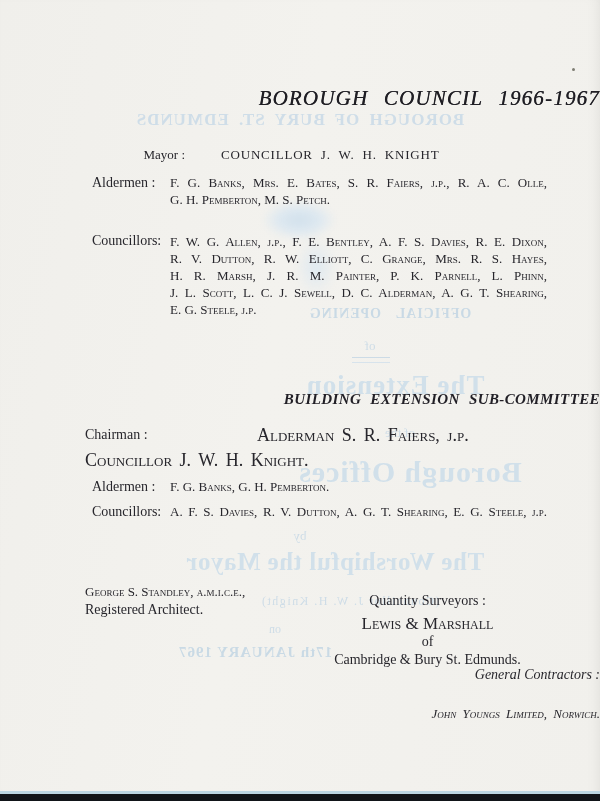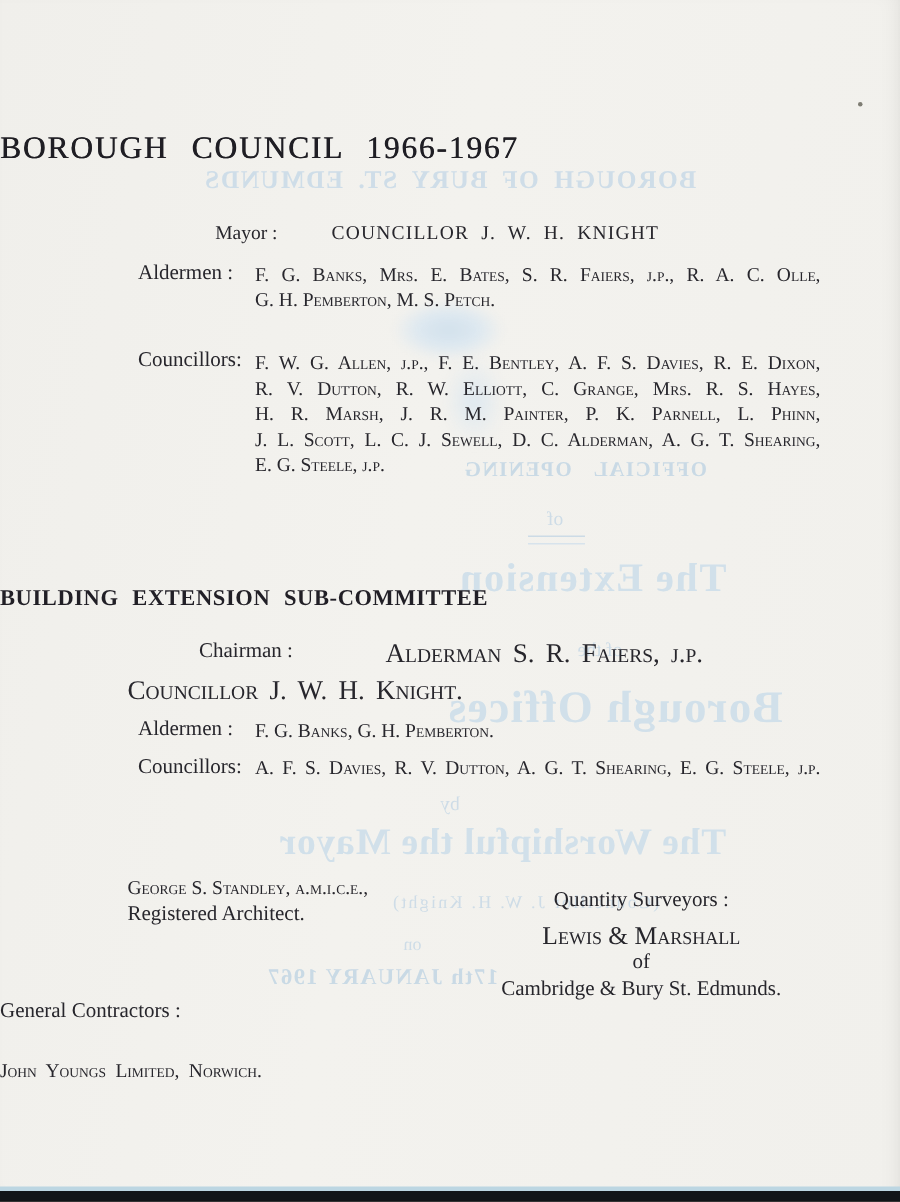--- a/index.html
+++ b/index.html
@@ -3,36 +3,36 @@
 <meta charset="utf-8">
 <style>
   html,body{margin:0;padding:0;background:#000;}
   .page{
     position:relative;width:600px;height:801px;overflow:hidden;
     background:linear-gradient(100deg,#f0efeb 0%,#f3f2ee 45%,#f1f0ec 100%);
     font-family:"Liberation Serif", serif;color:#27262c;
     box-shadow:inset -10px 0 16px -12px rgba(0,0,0,.10), inset 0 -8px 12px -9px rgba(0,0,0,.12);
   }
   .abs{position:absolute;}
-  .center{text-align:left;left:0;right:0;}
+  .center{text-align:right;left:0;right:0;font-style:italic;}
   .sc{font-variant:small-caps;}
   .j{text-align:justify;text-align-last:justify;}
   
   .doc-title{top:87px;font-size:21px;line-height:22px;letter-spacing:1.2px;word-spacing:9px;color:#1f1e24;text-shadow:.3px 0 0 currentColor;}
   .mayor-line{top:147px;left:0;right:17px;display:flex;justify-content:center;gap:36px;font-size:13px;line-height:16px;}
   .mayor-line .val{letter-spacing:.8px;word-spacing:4px;}
   .hang{left:92px;width:455px;display:flex;font-size:14px;line-height:16.5px;}
   .hang .lbl{flex:0 0 78px;}
   .hang .val{flex:1;font-size:13px;}
   .row-ald{top:175px;}
   .row-cou{top:233px;}
   .row-cou .val{line-height:17px;}
   .sub-title{top:391px;font-weight:bold;font-size:15px;line-height:16px;letter-spacing:.4px;word-spacing:5px;color:#211f26;}
   .ctr-row{left:85px;width:440px;display:flex;gap:14px;font-size:14px;line-height:16px;}
-  .ctr-row .lbl{flex:0 0 158px;text-align:center;}
+  .ctr-row .lbl{flex:0 0 158px;text-align:left;}
   .ctr-row .val{font-size:18px;word-spacing:3px;}
   .row-chair{top:427px;}
   .row-mayor2{top:452px;}
   .row-ald2{top:479px;}
   .row-cou2{top:504px;}
   .officers-left{top:576px;left:85px;width:270px;font-size:14px;line-height:15px;}
   .officers-left .name{margin-top:8px;font-size:13px;}
   .officers-left .note{margin-top:3px;}
   .officers-right{top:593px;left:315px;width:225px;text-align:center;font-size:14px;line-height:15px;}
   .officers-right .name{margin-top:8px;font-size:17px;}

